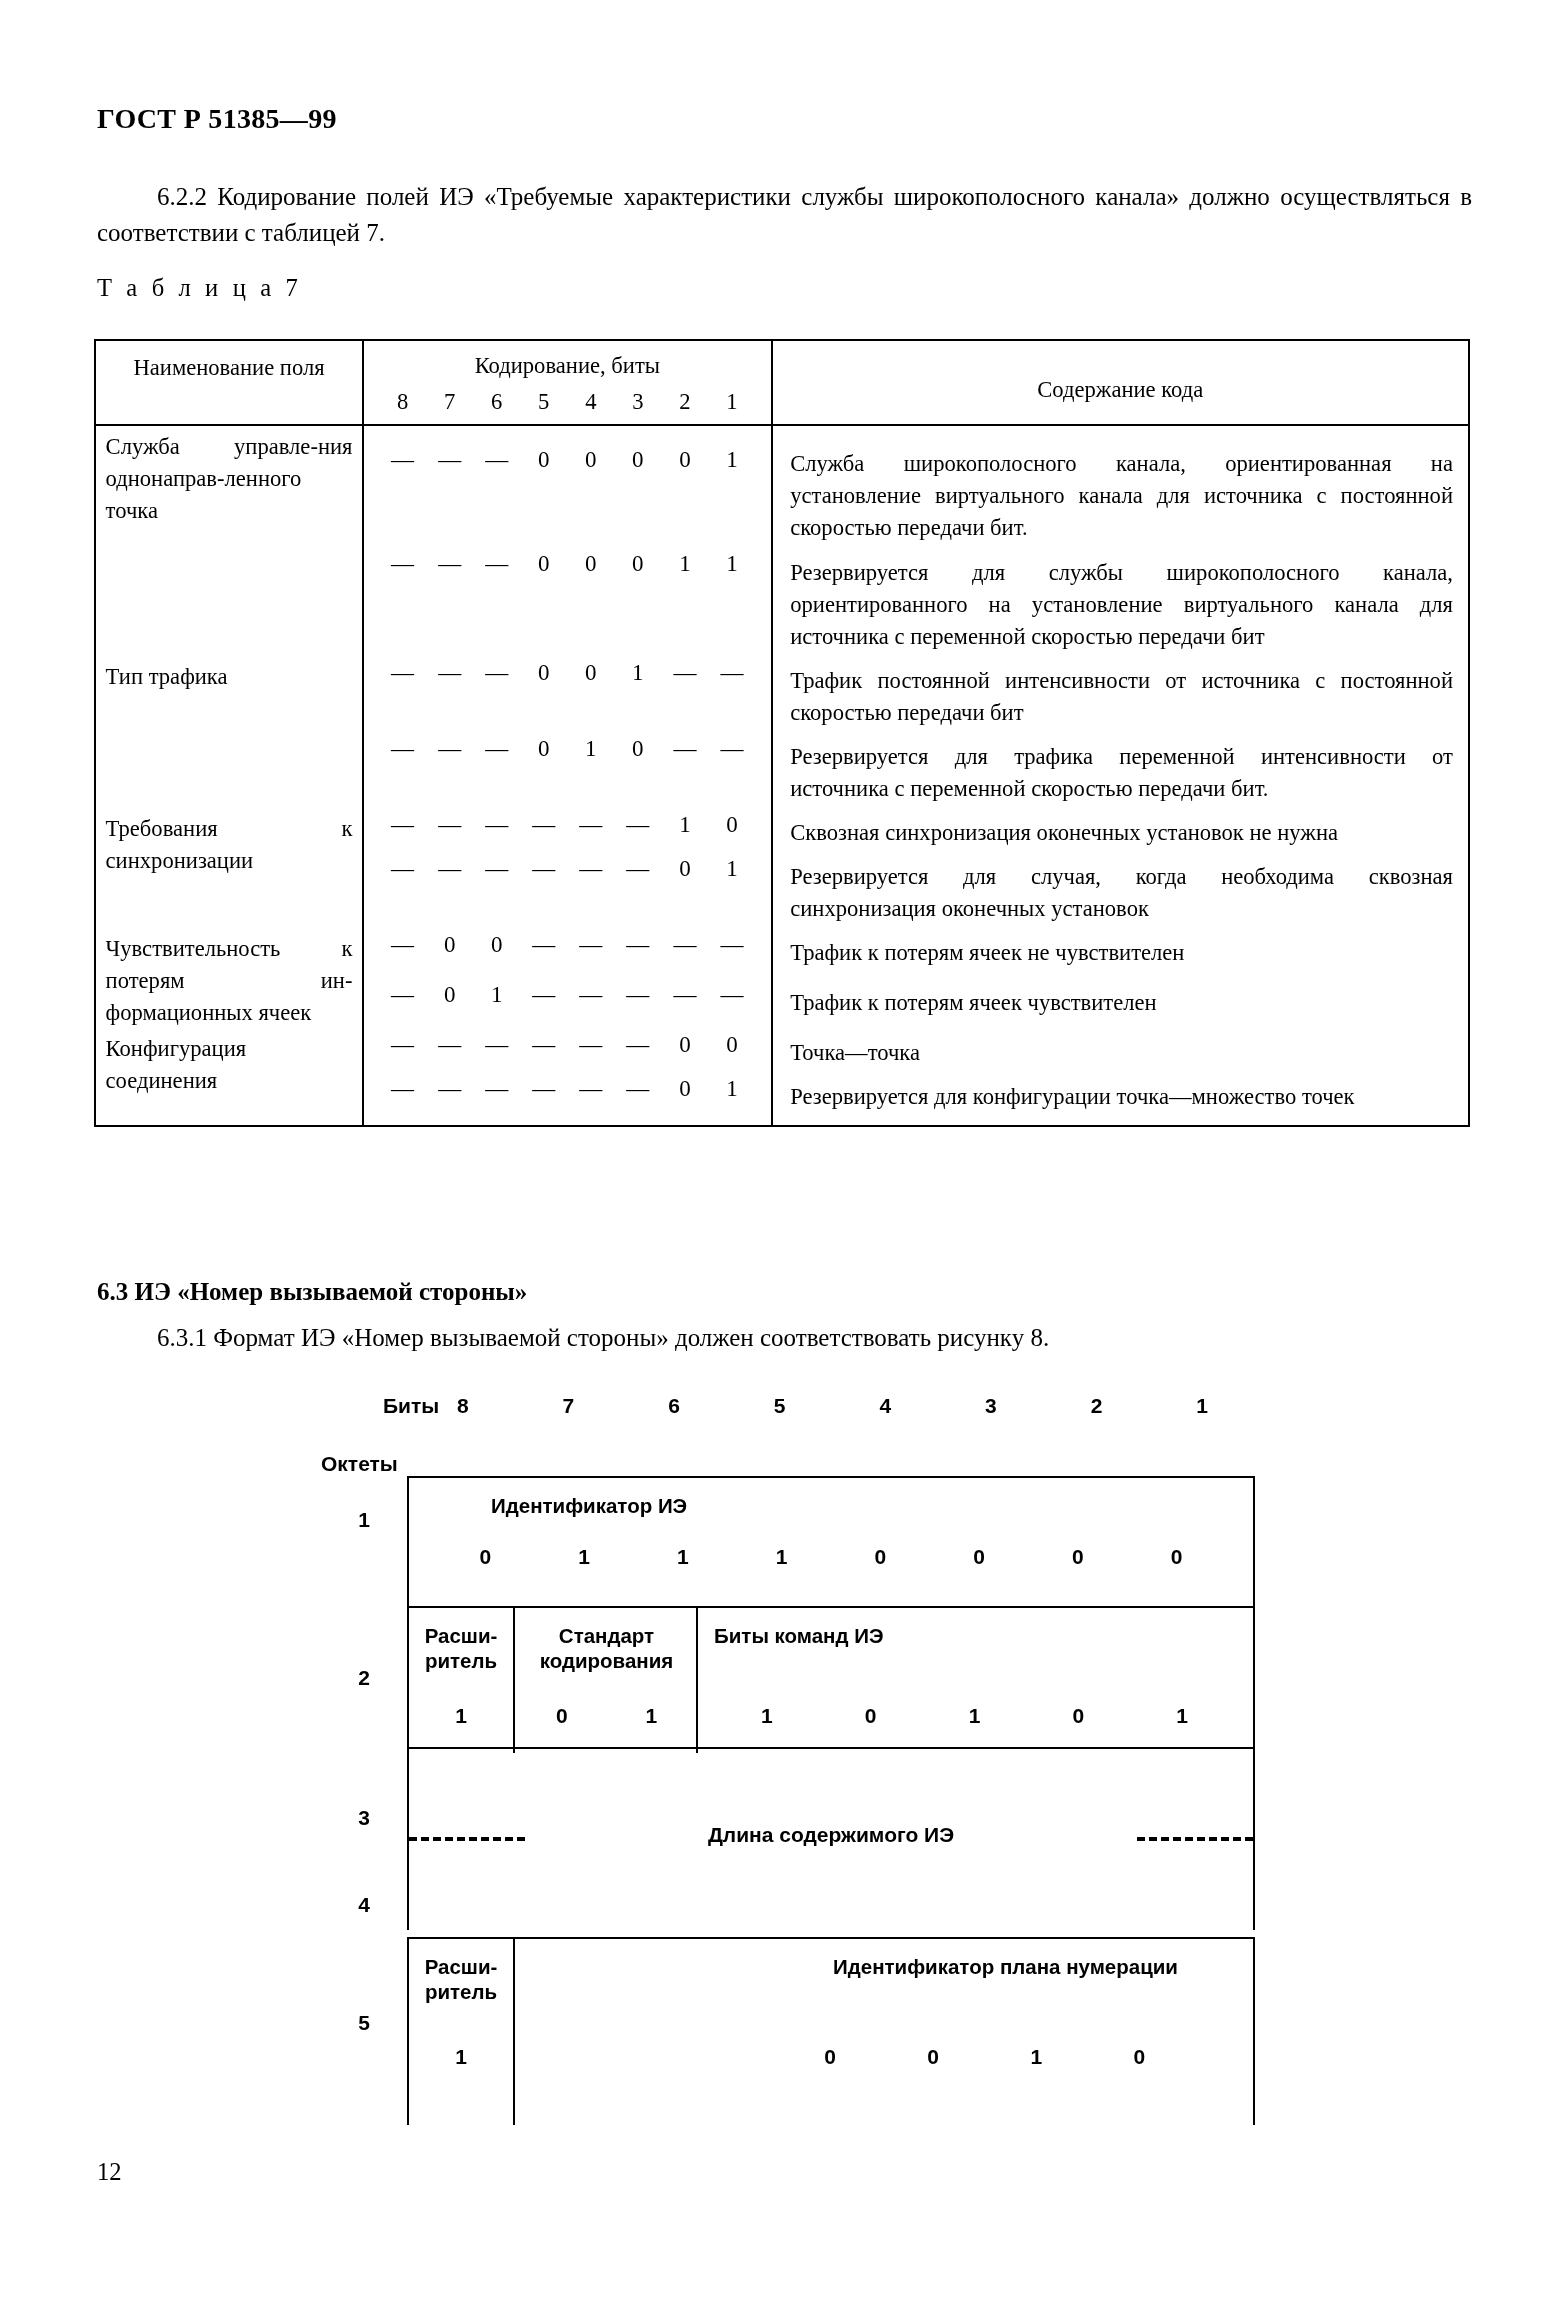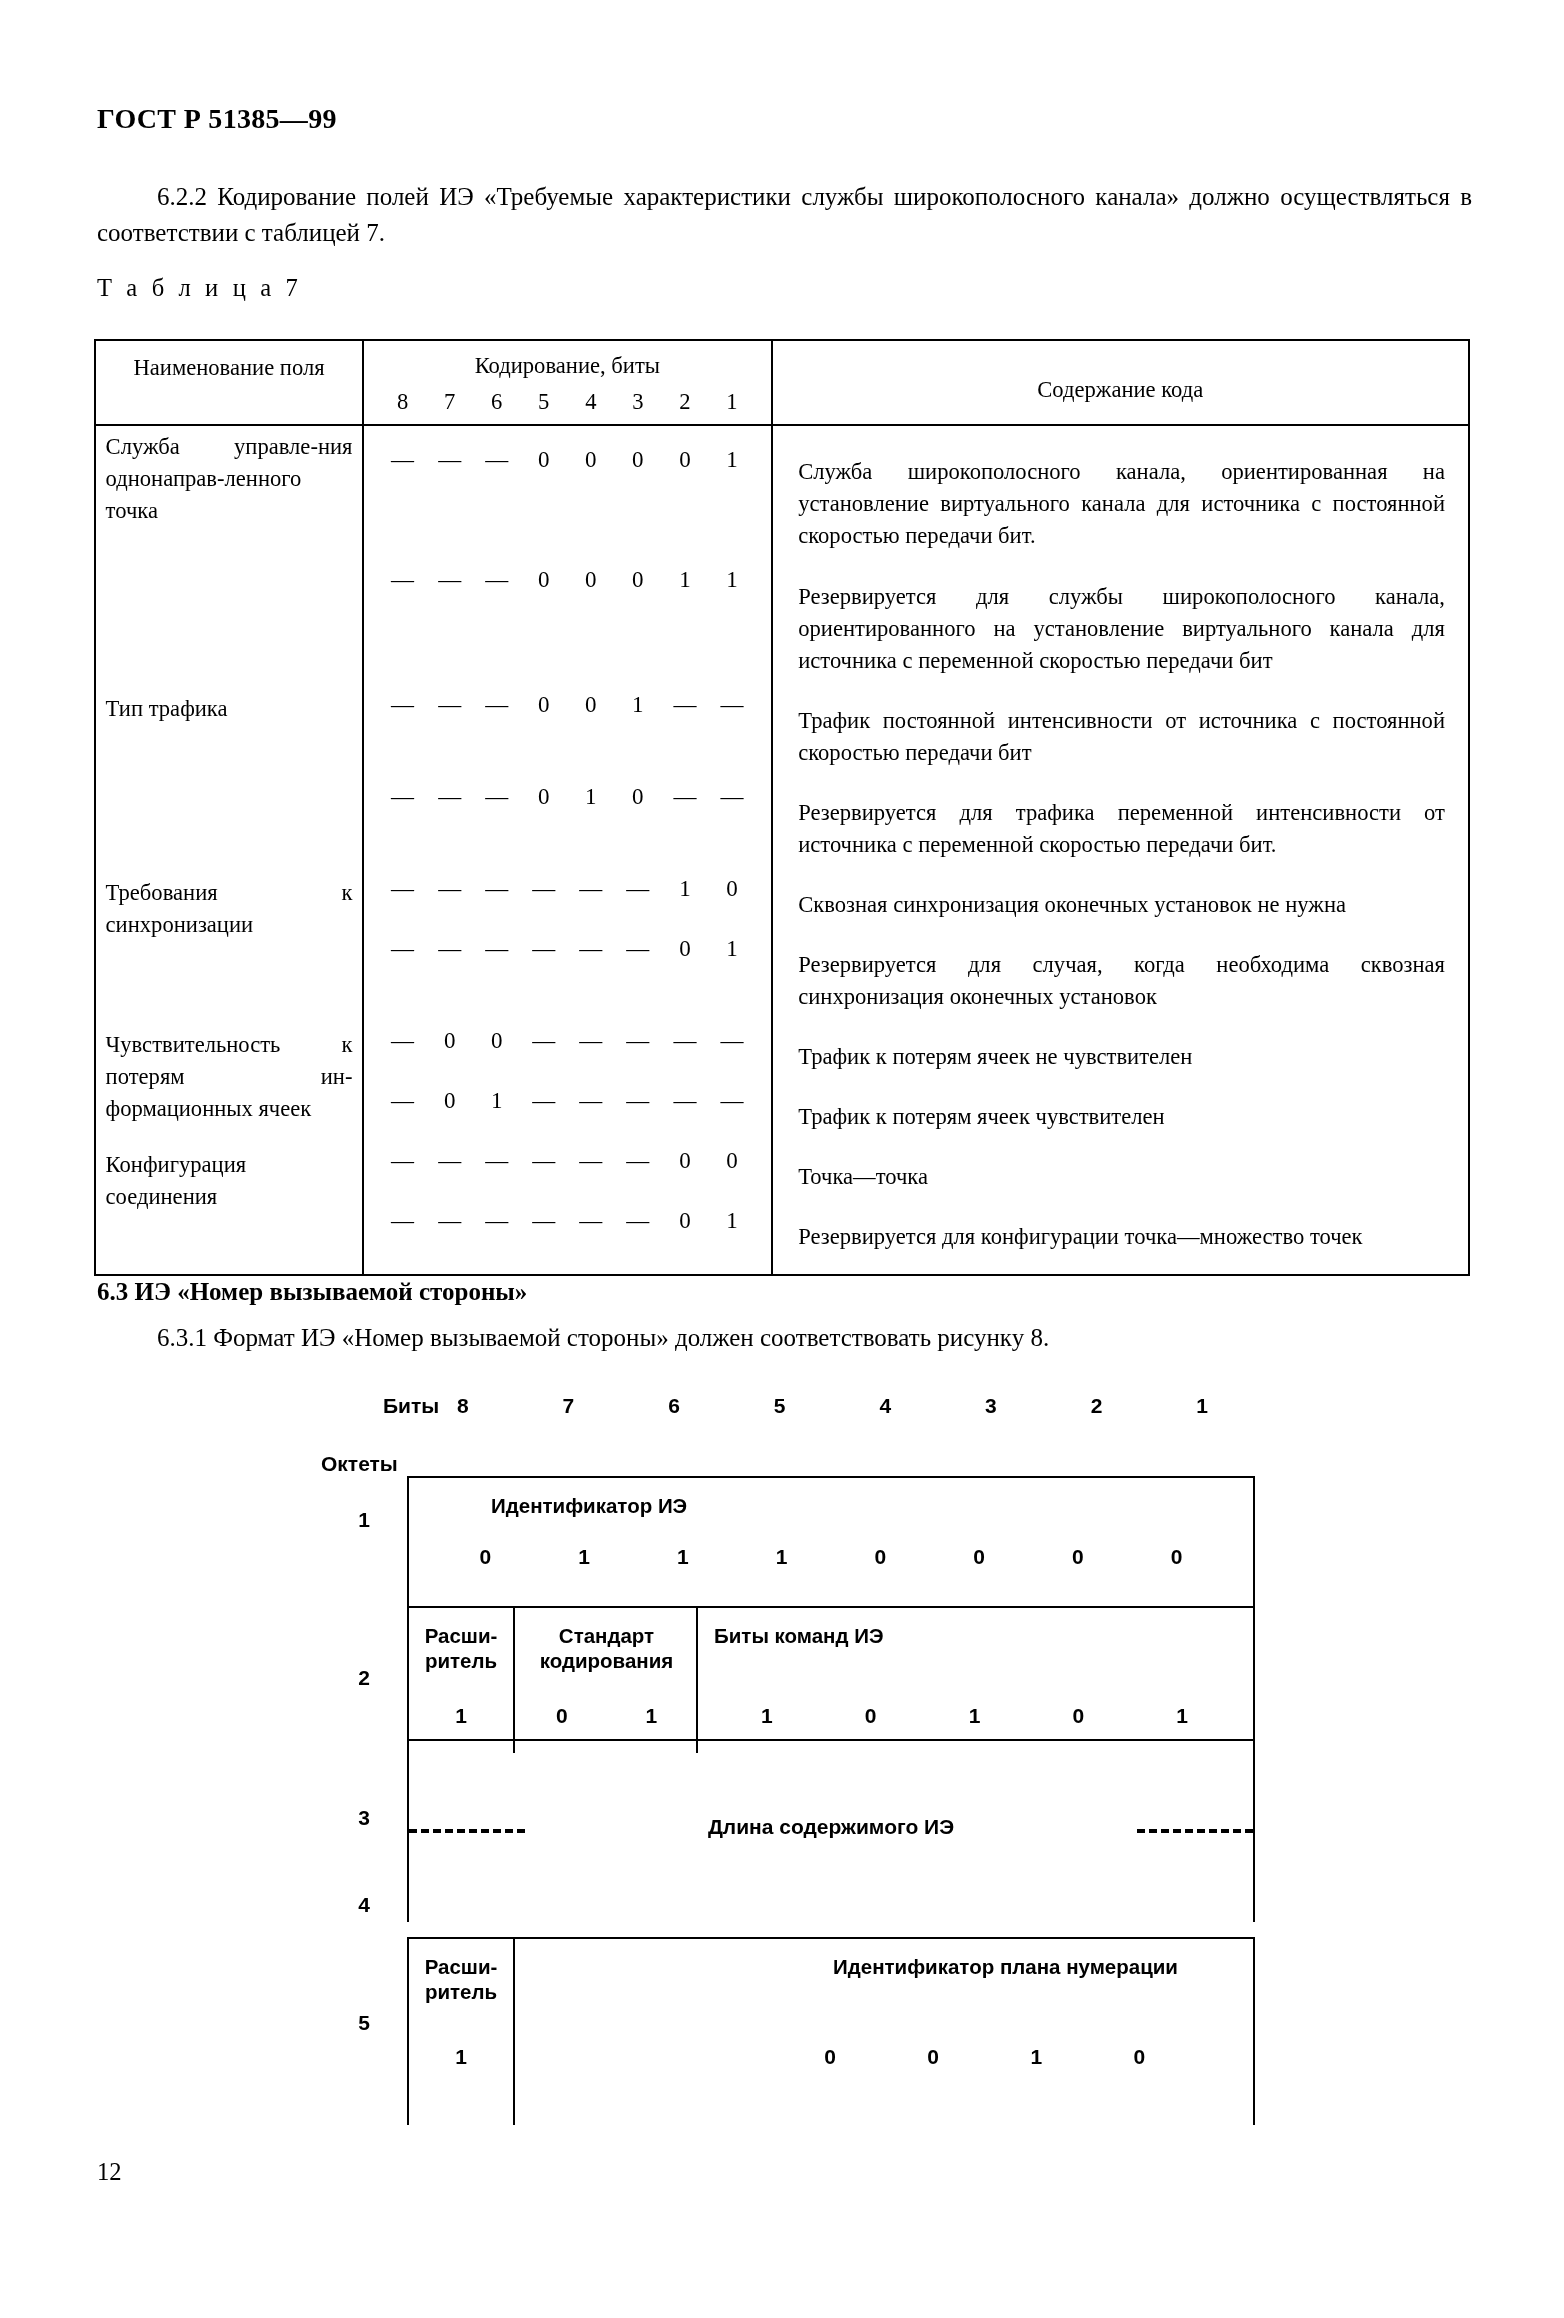--- a/index.html
+++ b/index.html
@@ -132,21 +132,21 @@
     text-align: center;
     font-size: 23px;
     line-height: 32px;
   }
   .desc-cell {
     padding: 4.1px 11px 0 13.7px;
     line-height: 32px;
     text-align: justify;
   }
   .desc-cell p {
-    margin: 12px;
+    margin: 4px;
   }
 
   
   #sec63-head {
     position: absolute;
     left: 97px;
     top: 1278px;
     font-size: 25px;
     font-weight: bold;
   }
@@ -597,21 +597,21 @@
           <span>0</span>
           <span>1</span>
           <span>0</span>
           <span>1</span>
         </div>
       </div>
     </div>
 
     <div class="fig-octet-num" style="top:431px;">3</div>
     <div class="fig-octet-num" style="top:518px;">4</div>
-    <div class="fig-box no-bottom" style="top:364px; height:183px;">
+    <div class="fig-box no-bottom" style="top:372px; height:183px;">
       <div class="dashline" style="left:0; width:116px; top:88px;"></div>
       <div class="dashline" style="right:0; width:116px; top:88px;"></div>
       <div class="center-label" style="top:74px;">Длина содержимого ИЭ</div>
     </div>
 
     <div class="fig-octet-num" style="top:636px;">5</div>
     <div class="fig-box" style="top:562px; height:188px; border-bottom:none;">
       <div class="sub sep" style="left:0; width:106px;">
         <div class="sub-title">Расши-ритель</div>
         <div class="sub-bits" style="top:106px;">

